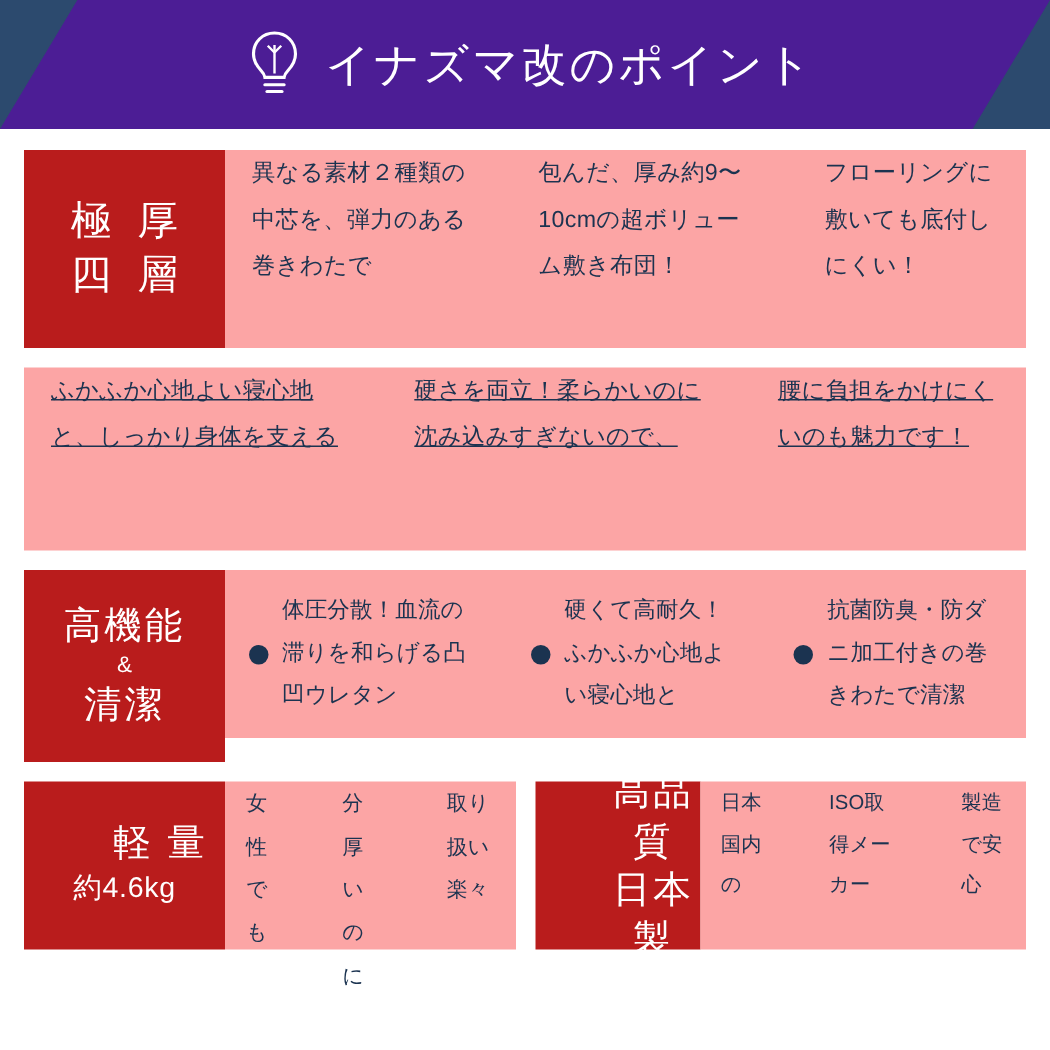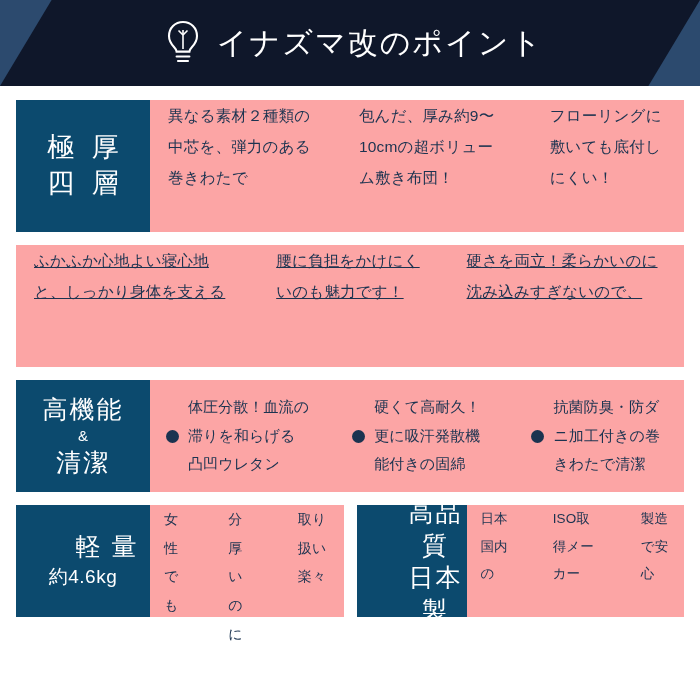--- a/index.html
+++ b/index.html
@@ -18,21 +18,21 @@
     width: 700px;
     height: 700px;
     box-sizing: border-box;
     background: #ffffff;
   }
 
   
   .header {
     position: relative;
     height: 86px;
-    background: #0f172a;
+    background: #4c1d95;
     display: flex;
     align-items: center;
     justify-content: center;
     overflow: hidden;
   }
   .header-inner {
     display: flex;
     align-items: center;
     gap: 14px;
     padding-left: 6px;
@@ -71,21 +71,21 @@
   .content {
     padding: 14px 16px 12px 16px;
     box-sizing: border-box;
   }
   .row {
     display: flex;
     align-items: stretch;
     margin-bottom: 13px;
   }
   .label-box {
-    background: #0c4a6e;
+    background: #b91c1c;
     color: #ffffff;
     display: flex;
     flex-direction: column;
     align-items: center;
     justify-content: center;
     text-align: center;
     flex: 0 0 auto;
     box-sizing: border-box;
   }
   .body-box {
@@ -132,21 +132,21 @@
     line-height: 1.25;
   }
   .row2 .body-box { height: 122px; padding: 0 18px; text-decoration: underline; }
   .row2 .body-line {
     font-size: 15.5px;
     line-height: 2.0;
     letter-spacing: 0.2px;
   }
 
   
-  .row3 .label-box { width: 134px; height: 112px; }
+  .row3 .label-box { width: 134px; height: 128px; }
   .row3 .lb-big {
     font-size: 25px;
     letter-spacing: 2px;
     line-height: 1.25;
   }
   .row3 .lb-amp {
     font-size: 15px;
     line-height: 1.5;
   }
   .row3 .body-box { height: 112px; padding: 0 16px; }
@@ -238,39 +238,39 @@
       <div class="body-box">
         <div class="body-line">異なる素材２種類の中芯を、弾力のある巻きわたで</div>
         <div class="body-line">包んだ、厚み約9〜10cmの超ボリューム敷き布団！</div>
         <div class="body-line">フローリングに敷いても底付しにくい！</div>
       </div>
     </div>
 
     <div class="row row2">
       <div class="body-box">
         <div class="body-line">ふかふか心地よい寝心地と、しっかり身体を支える</div>
+        <div class="body-line">硬さを両立！柔らかいのに沈み込みすぎないので、</div>
         <div class="body-line">腰に負担をかけにくいのも魅力です！</div>
-        <div class="body-line">硬さを両立！柔らかいのに沈み込みすぎないので、</div>
       </div>
     </div>
 
     <div class="row row3">
       <div class="label-box">
         <div class="lb-big">高機能</div>
         <div class="lb-amp">&amp;</div>
         <div class="lb-big">清潔</div>
       </div>
       <div class="body-box">
         <div class="bullet-line">
           <span class="bullet-dot"></span>
           <span>体圧分散！血流の滞りを和らげる凸凹ウレタン</span>
         </div>
         <div class="bullet-line">
           <span class="bullet-dot"></span>
-          <span>硬くて高耐久！更に吸汗発散機能付きの固綿</span>
+          <span>硬くて高耐久！ふかふか心地よい寝心地と</span>
         </div>
         <div class="bullet-line">
           <span class="bullet-dot"></span>
           <span>抗菌防臭・防ダニ加工付きの巻きわたで清潔</span>
         </div>
       </div>
     </div>
 
     <div class="row4">
 

